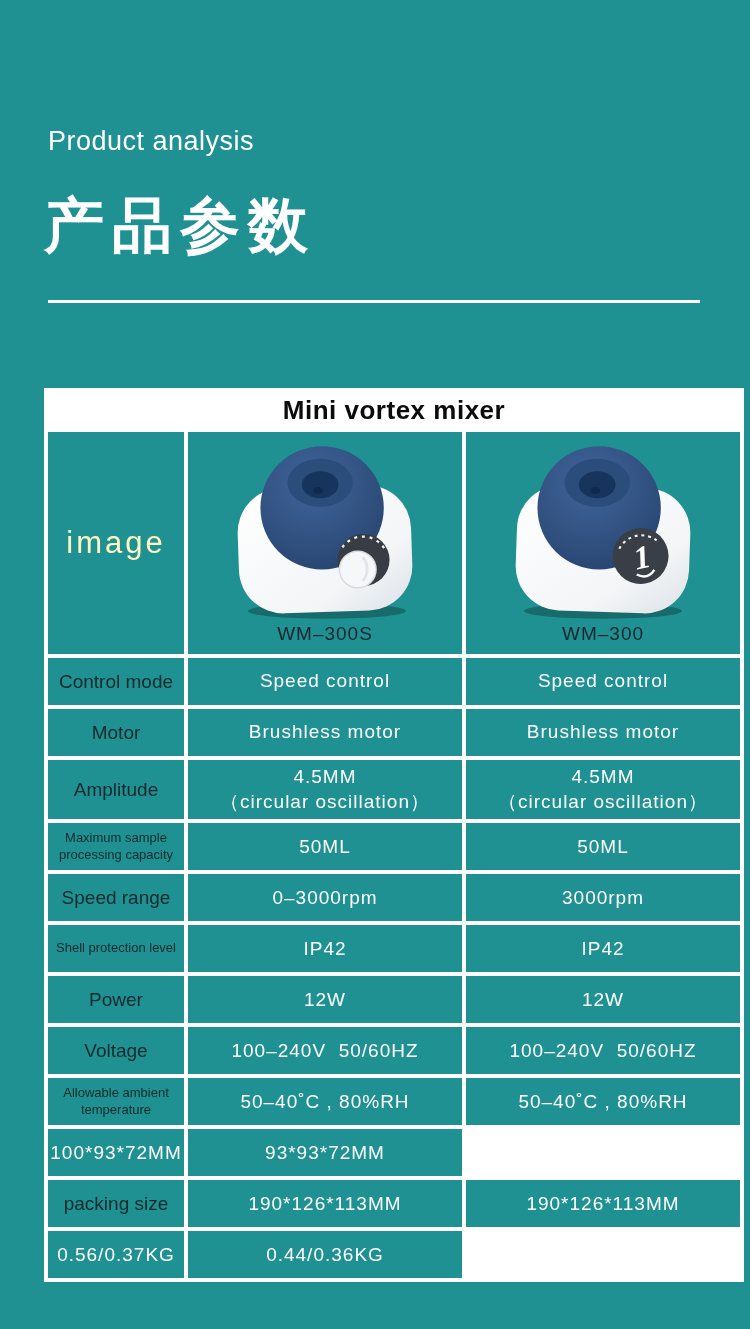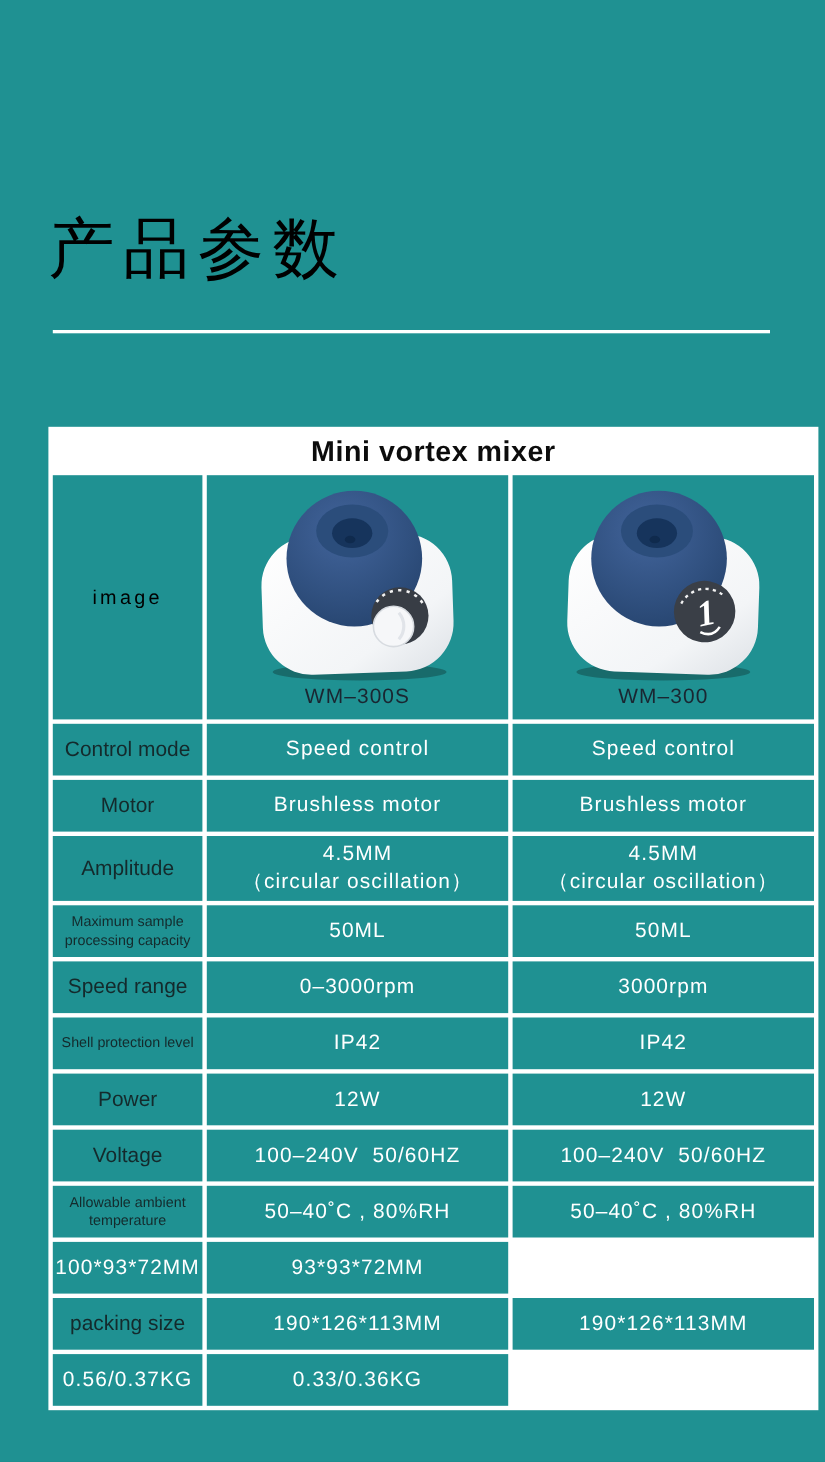--- a/index.html
+++ b/index.html
@@ -8,21 +8,21 @@
     position:relative; width:750px; height:1329px;
     background:#1f9192; overflow:hidden;
     font-family:"Liberation Sans", sans-serif;
   }
   .subtitle {
     position:absolute; left:48px; top:126px;
     color:#ffffff; font-size:27px; font-weight:400; letter-spacing:0.5px;
   }
   .title-zh {
     position:absolute; left:44px; top:186px;
-    color:#000000; font-size:60px; font-weight:normal; letter-spacing:8px;
+    color:#ffffff; font-size:60px; font-weight:bold; letter-spacing:8px;
   }
   .rule {
     position:absolute; left:48px; top:300px; width:652px; height:3px;
     background:#ffffff;
   }
   .spec-table {
     position:absolute; left:44px; top:388px; width:700px;
     background:#ffffff; padding:4px;
     display:flex; flex-direction:column; gap:4px;
   }
@@ -34,29 +34,30 @@
   .tr { display:grid; grid-template-columns:136px 1fr 1fr; gap:4px; }
   .td {
     background:#1f9192;
     display:flex; flex-direction:column; align-items:center; justify-content:center;
     text-align:center; padding:5px 6px; min-height:47px;
   }
   .label { color:#142a2c; font-size:19px; line-height:1.22; font-weight:400; }
   .label.sm { font-size:13px; line-height:1.3; }
   .val { color:#ffffff; font-size:19px; letter-spacing:1px; line-height:1.3; white-space:pre-wrap; }
   .img-row .td { min-height:222px; }
-  .img-label { font-size:18px; letter-spacing:3px; color:#000000; }
+  .img-label { font-size:31px; letter-spacing:3px; color:#fef9c3; }
   .prod-cell { justify-content:center; padding:2px 0 6px 0; }
   .caption { color:#1a2631; font-size:19px; letter-spacing:1px; margin-top:1px; }
 </style>
 </head>
 <body>
 
 <div class="page">
 
+  <div class="subtitle">Product analysis</div>
   <div class="title-zh">产品参数</div>
   <div class="rule"></div>
 
   <div class="spec-table">
 
     <div class="thead">Mini vortex mixer</div>
 
     <div class="tr img-row">
       <div class="td">
         <span class="img-label">image</span>
@@ -252,18 +253,18 @@
       <div class="td">
           <span class="val">190*126*113MM</span>
         </div>
     </div>
 
     <div class="tr">
       <div class="td">
           <span class="val">0.56/0.37KG</span>
         </div>
       <div class="td">
-          <span class="val">0.33/0.36KG</span>
+          <span class="val">0.44/0.36KG</span>
         </div>
     </div>
 
   </div>
 </div>
 
 </body></html>

